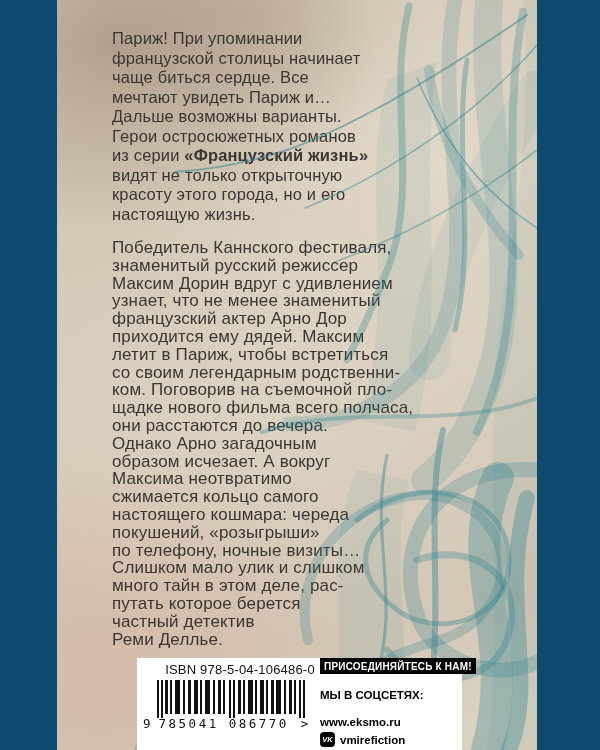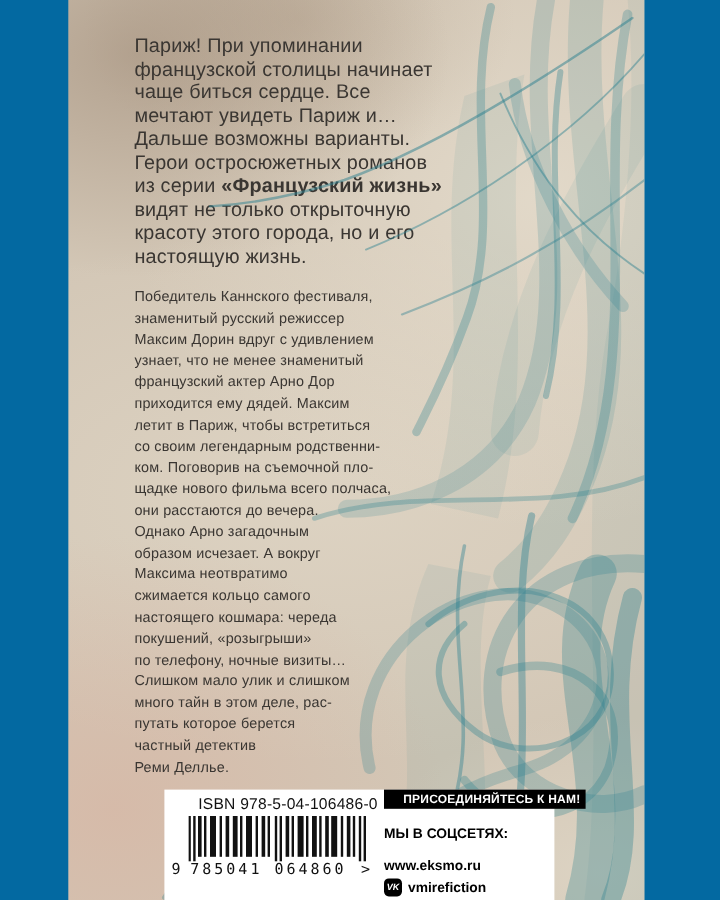--- a/index.html
+++ b/index.html
@@ -1,46 +1,46 @@
 <!DOCTYPE html>
 <html><head>
 <meta charset="utf-8">
 <style>
   html,body{margin:0;padding:0;background:#ffffff;}
-  .page{position:relative;width:600px;height:750px;background:#0369a1;overflow:hidden;
+  .page{position:relative;width:600px;height:750px;background:#0c4a6e;overflow:hidden;
         font-family:"Liberation Sans",sans-serif;}
   
   .cover{position:absolute;left:57px;top:0;width:480px;height:750px;overflow:hidden;
     background-color:#d3c7b6;
     background-image:
       radial-gradient(ellipse 420px 300px at 12% 6%,  rgba(148,126,106,0.50), transparent 62%),
       radial-gradient(ellipse 300px 220px at 40% 2%,  rgba(170,150,128,0.35), transparent 60%),
       radial-gradient(ellipse 520px 420px at 82% 22%, rgba(238,231,216,0.55), transparent 66%),
       radial-gradient(ellipse 460px 380px at 8% 90%,  rgba(216,176,158,0.55), transparent 60%),
       radial-gradient(ellipse 620px 320px at 45% 55%, rgba(233,225,209,0.45), transparent 70%),
       radial-gradient(ellipse 320px 220px at 92% 97%, rgba(228,221,205,0.55), transparent 60%);
   }
   .blurb{position:absolute;white-space:pre-line;color:#3a3632;letter-spacing:0.15px;}
   .blurb-intro{left:55px;top:29px;width:345px;font-size:16.5px;line-height:19.5px;}
   .blurb-intro b{font-weight:700;}
-  .blurb-main{left:55px;top:239px;width:345px;font-size:12px;line-height:17.8px;}
+  .blurb-main{left:55px;top:239px;width:345px;font-size:17px;line-height:17.8px;}
   .smoke{position:absolute;left:0;top:0;width:480px;height:750px;pointer-events:none;}
   
   .panel{position:absolute;left:80px;top:658px;width:325px;height:92px;background:#ffffff;}
   .isbn-label{position:absolute;left:10px;top:4px;width:186px;text-align:center;
     font-size:13px;color:#111;letter-spacing:0.2px;}
   .barcode{position:absolute;left:20px;top:22px;}
   .bar-digits{position:absolute;left:6px;top:58px;width:190px;display:flex;align-items:center;
     font-family:"DejaVu Sans Mono",monospace;font-size:12.5px;color:#111;}
   .bar-digits .lead{margin-right:8px;}
   .bar-digits .grp{letter-spacing:2.5px;margin-right:10px;}
   .bar-digits .trail{margin-left:2px;}
   .social{position:absolute;left:183px;top:-2px;width:142px;}
   .join-banner{display:inline-block;background:#000;color:#fff;font-size:10px;font-weight:700;
-    padding:3px 4px 2px 16px;letter-spacing:0.2px;white-space:nowrap;}
+    padding:3px 4px 2px 4px;letter-spacing:0.2px;white-space:nowrap;}
   .soc-heading,.website{font-weight:700;font-size:11.5px;color:#000;margin-top:15px;}
   .soc-row{display:flex;align-items:center;gap:5px;margin-top:4px;}
   .soc-row .handle{font-weight:700;font-size:11.5px;color:#000;}
   .vk-badge{width:15px;height:15px;background:#000;border-radius:4px;color:#fff;
     font-size:7.5px;font-weight:700;display:flex;align-items:center;justify-content:center;font-style:italic;}
   .ig-badge{width:13px;height:13px;border:1.6px solid #000;border-radius:4px;position:relative;}
   .ig-badge::before{content:"";position:absolute;left:2.6px;top:2.6px;width:5px;height:5px;
     border:1.4px solid #000;border-radius:50%;}
   .ig-badge::after{content:"";position:absolute;right:1.2px;top:1.2px;width:1.8px;height:1.8px;
     background:#000;border-radius:50%;}
@@ -150,21 +150,21 @@
             <rect x="132" y="0" width="3" height="34"></rect>
           <rect x="137" y="0" width="2" height="34"></rect>
           <rect x="142" y="0" width="2" height="38"></rect>
             <rect x="146" y="0" width="2" height="38"></rect>
         </g>
       </svg>
 
       <div class="bar-digits">
         <span class="lead">9</span>
         <span class="grp">785041</span>
-        <span class="grp">064860</span>
+        <span class="grp">086770</span>
         <span class="trail">&gt;</span>
       </div>
 
       <div class="social">
         <div class="join-banner">ПРИСОЕДИНЯЙТЕСЬ К НАМ!</div>
         <div class="soc-heading">МЫ В СОЦСЕТЯХ:</div>
         <div class="website">www.eksmo.ru</div>
         <div class="soc-row">
           <span class="vk-badge">VK</span>
           <span class="handle">vmirefiction</span>

